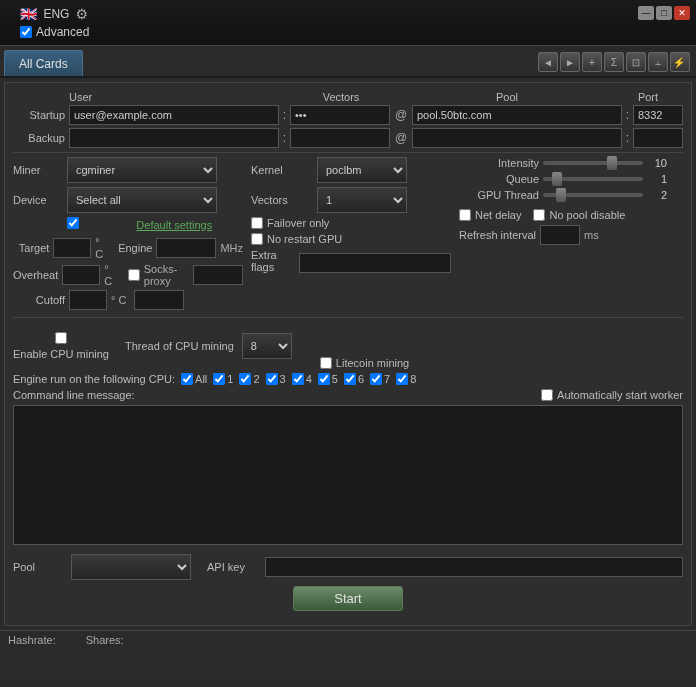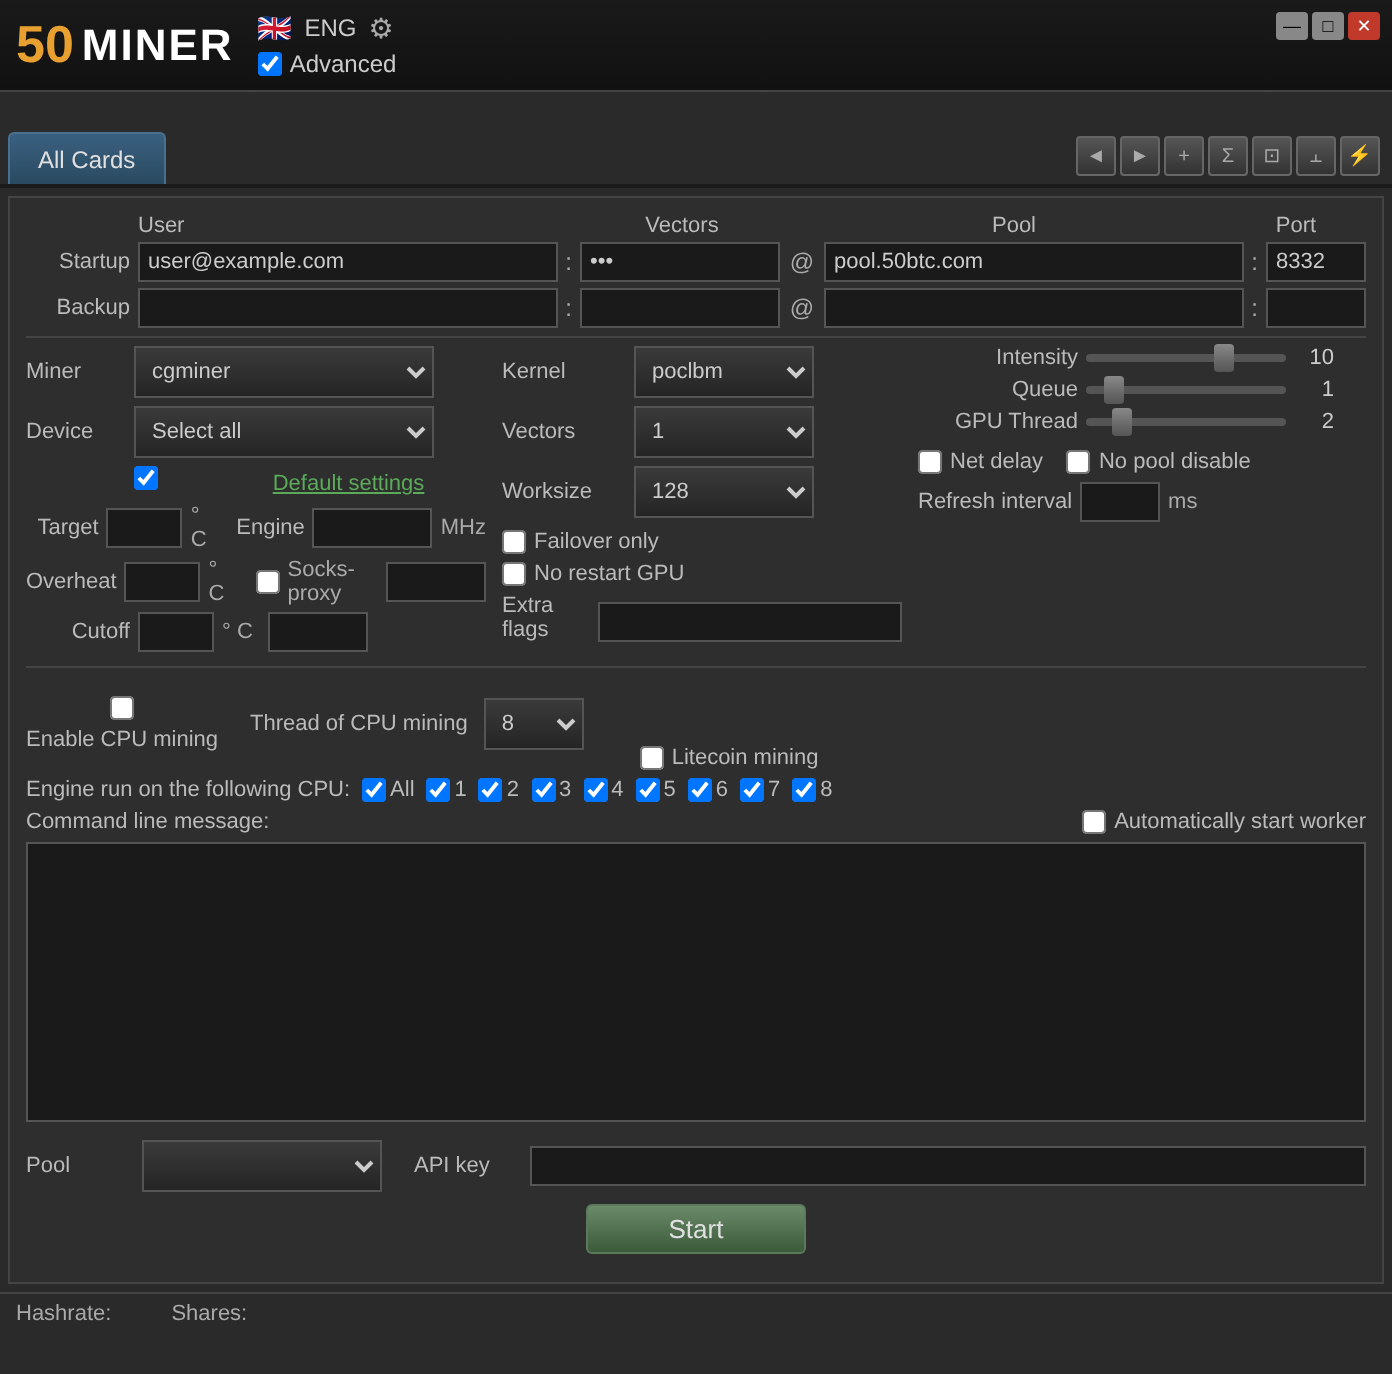--- a/index.html
+++ b/index.html
@@ -87,22 +87,22 @@
     .win-btn-min { background: #888; color: #000; }
     .win-btn-max { background: #888; color: #000; }
     .win-btn-close { background: #c0392b; color: #fff; }
 
     
     .tab-bar {
       background: #2a2a2a;
       padding: 4px 0 0 4px;
       border-bottom: 2px solid #1a1a1a;
       display: flex;
-      align-items: flex-end;
-      height: 48px;
+      align-items: flex-start;
+      height: 32px;
       position: relative;
     }
     .tab {
       background: linear-gradient(to bottom, #3a6080, #2a4a60);
       border: 1px solid #4a7090;
       border-bottom: none;
       padding: 4px 14px;
       border-radius: 3px 3px 0 0;
       color: #e0e0e0;
       font-size: 12px;
@@ -373,24 +373,20 @@
       display: flex;
       align-items: flex-end;
       gap: 4px;
       margin-top: 4px;
     }
   </style>
 </head>
 <body>
 
 <div class="title-bar">
-  <div class="logo">
-    <span class="logo-50">50</span>
-    <span class="logo-miner">MINER</span>
-  </div>
   <div class="title-right">
     <div class="lang-row">
       <span class="flag-icon">🇬🇧</span>
       <span class="lang-text">ENG</span>
       <span class="gear-icon">⚙</span>
     </div>
     <div class="advanced-row">
       <input type="checkbox" checked="" style="">
       <span>Advanced</span>
     </div>
@@ -504,28 +500,20 @@
           <option>poclbm</option>
           <option>diablo</option>
         </select>
       </div>
       <div class="kvw-row" style="margin-bottom:4px;">
         <span class="kvw-label">Vectors</span>
         <select class="select-dark" style="width:90px;">
           <option>1</option>
           <option>2</option>
           <option>4</option>
-        </select>
-      </div>
-      <div class="kvw-row" style="margin-bottom:6px;">
-        <span class="kvw-label">Worksize</span>
-        <select class="select-dark" style="width:90px;">
-          <option>128</option>
-          <option>64</option>
-          <option>256</option>
         </select>
       </div>
 
       <div style="display:flex; align-items:center; gap:4px; margin-bottom:4px;">
         <input type="checkbox" style="">
         <span class="checkbox-label">Failover only</span>
       </div>
       <div style="display:flex; align-items:center; gap:4px; margin-bottom:4px;">
         <input type="checkbox" style="">
         <span class="checkbox-label">No restart GPU</span>

